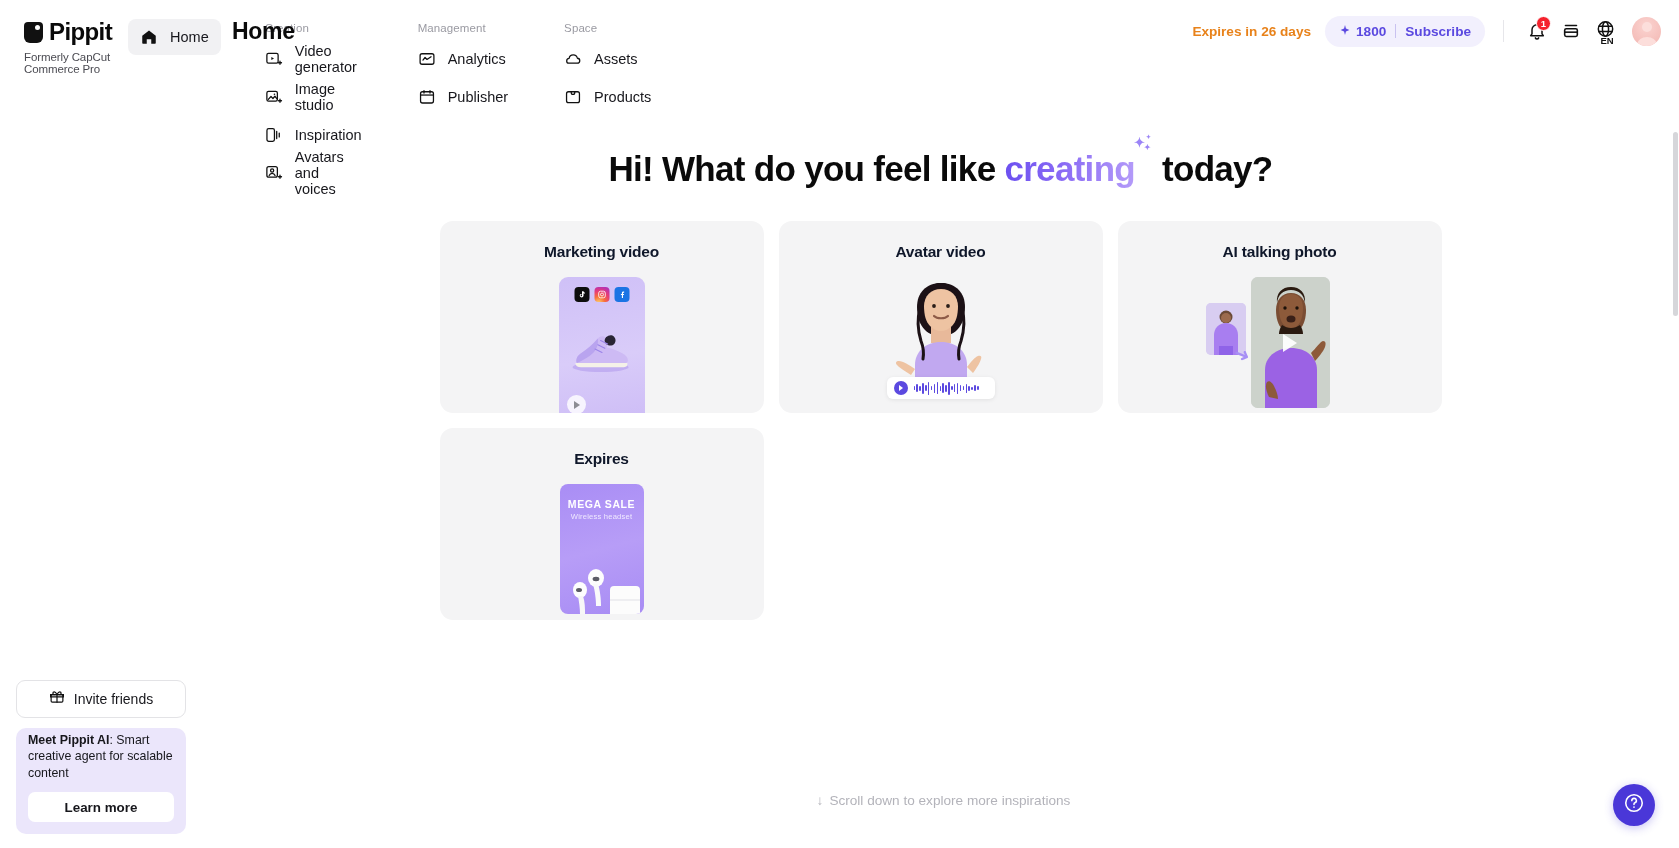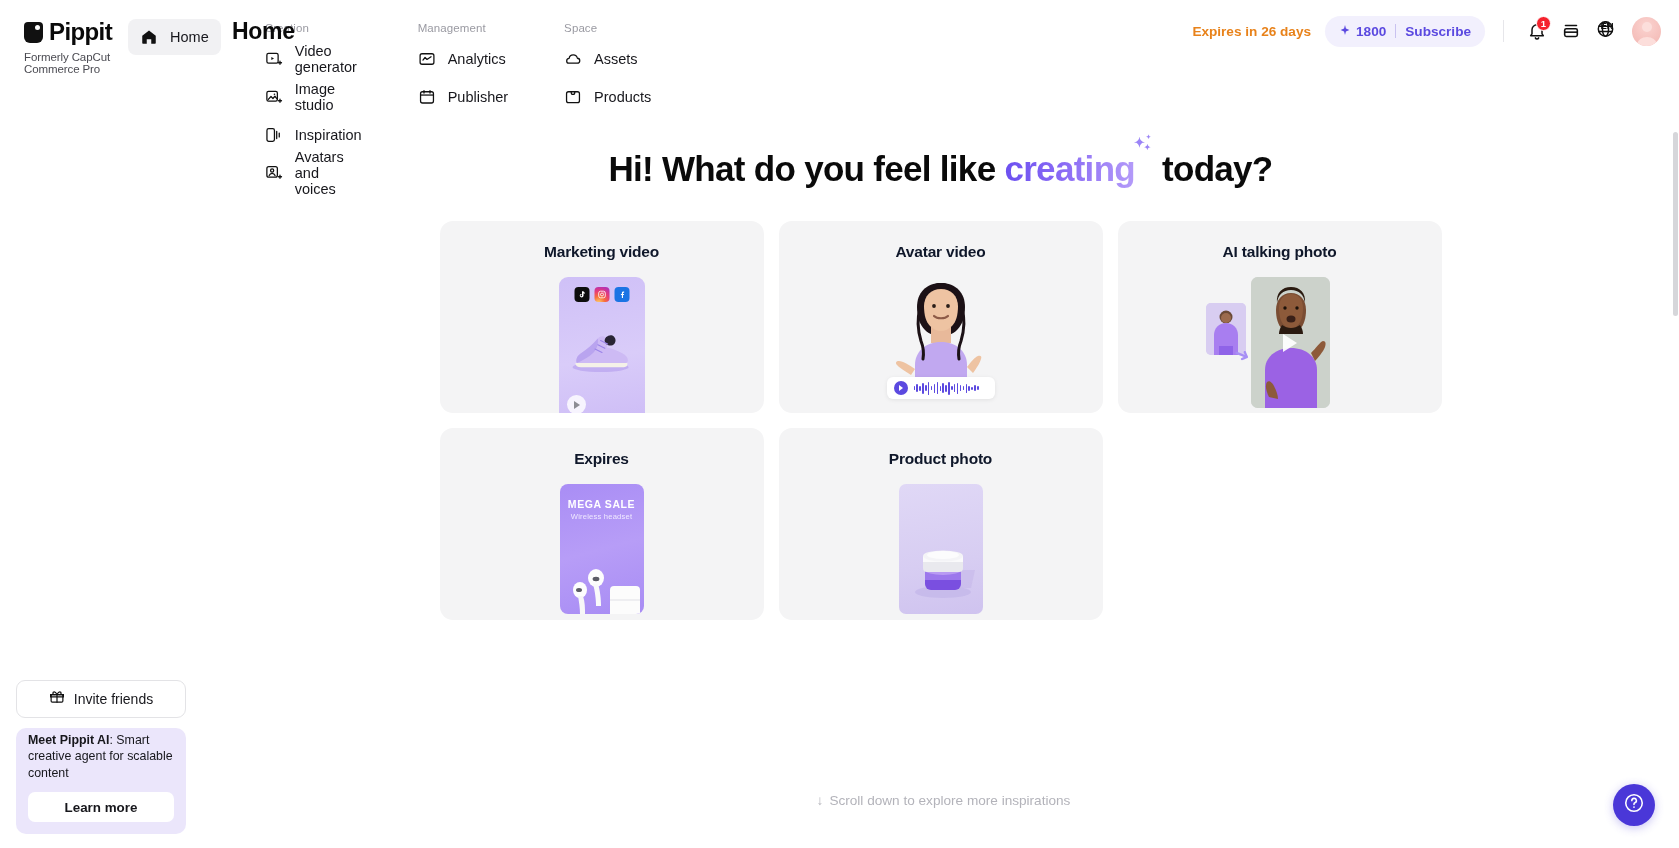--- a/index.html
+++ b/index.html
@@ -90,21 +90,21 @@
   }
   .icon-btn svg { display: block; }
   .badge {
     position: absolute; top: 2px; right: 3px; min-width: 15px; height: 15px;
     background: #f5222d; color: #fff; border-radius: 8px; font-size: 9.5px;
     font-weight: 700; display: flex; align-items: center; justify-content: center;
     padding: 0 3px; border: 1.5px solid #fff;
   }
   .lang-btn { position: relative; width: 34px; height: 34px; display:flex; align-items:center; justify-content:center; cursor:pointer;}
   .lang-label {
-    position: absolute; bottom: 17px; left: 50%; transform: translateX(-35%);
+    position: absolute; bottom: 2px; left: 50%; transform: translateX(-35%);
     font-size: 9.5px; font-weight: 700; color: #111; background: transparent;
     letter-spacing: -0.2px;
   }
   .avatar {
     width: 29px; height: 29px; border-radius: 50%; margin-left: 10px;
     background: radial-gradient(circle at 50% 32%, #fbd3d0 0%, #f6c3bf 55%, #f2b6b1 100%);
     cursor: pointer; position: relative; overflow: hidden;
   }
   .avatar::before {
     content:""; position:absolute; top:5px; left:50%; transform:translateX(-50%);
@@ -570,38 +570,20 @@
                   <path d="M18 62c1 6 2 12 2 18h5c0-6 0-12-2-18h-5Z" fill="#f7f7f7"></path>
                   <ellipse cx="19" cy="56" rx="3" ry="2" fill="#5c5c66"></ellipse>
                   <ellipse cx="36" cy="45" rx="3.4" ry="2.2" fill="#5c5c66"></ellipse>
                   <path d="M54 52h22a4 4 0 0 1 4 4v24H50V56a4 4 0 0 1 4-4Z" fill="#fcfcfc"></path>
                   <path d="M50 66h30" stroke="#eaeaee" stroke-width="1.4"></path>
                 </svg>
               </div>
             </div>
           </div>
 
-          <div class="card">
-            <div class="card-title">Product photo</div>
-            <div class="card-art">
-              <div class="prodbox">
-                <svg viewBox="0 0 84 130" width="84" height="130">
-                  <ellipse cx="44" cy="108" rx="28" ry="6" fill="#c0b2e8" opacity="0.6"></ellipse>
-                  <path d="M46 86h30l-4 18H46z" fill="#c5b7e9" opacity="0.55"></path>
-                  <path d="M26 86h36v14a6 6 0 0 1-6 6H32a6 6 0 0 1-6-6V86Z" fill="#7a4fe0"></path>
-                  <path d="M26 86h36v10H26z" fill="#9c77ec"></path>
-                  <ellipse cx="44" cy="86" rx="18" ry="5" fill="#b99af3"></ellipse>
-                  <path d="M24 72h40v12a4 4 0 0 1-4 4H28a4 4 0 0 1-4-4V72Z" fill="#e9e9ee"></path>
-                  <path d="M24 72h40v6H24z" fill="#fafafb"></path>
-                  <ellipse cx="44" cy="72" rx="20" ry="5.5" fill="#f4f4f7"></ellipse>
-                  <ellipse cx="44" cy="71" rx="16" ry="4" fill="#fcfcfd"></ellipse>
-                </svg>
-              </div>
-            </div>
-          </div>
 
         </div>
       </div>
 
       <div class="scroll-hint">
         <span>↓</span><span>Scroll down to explore more inspirations</span>
       </div>
 
       <div class="help-fab">
         <span>

